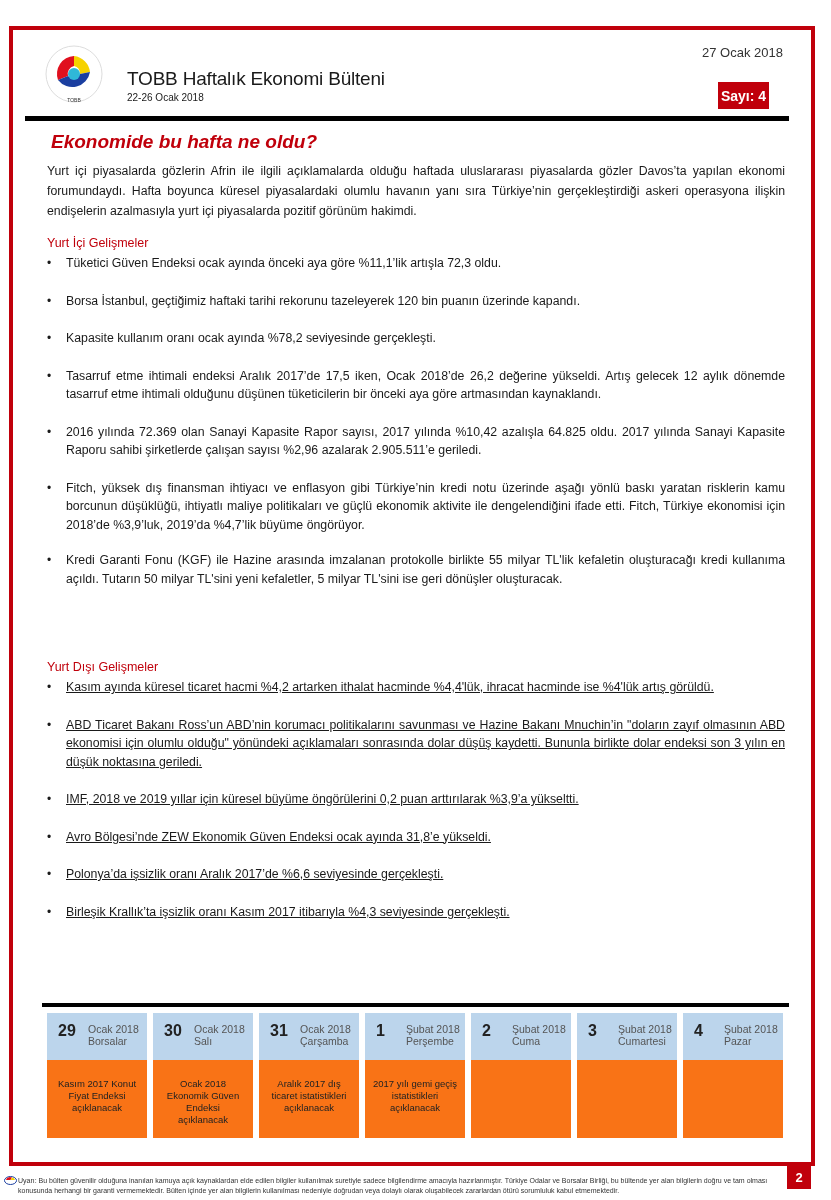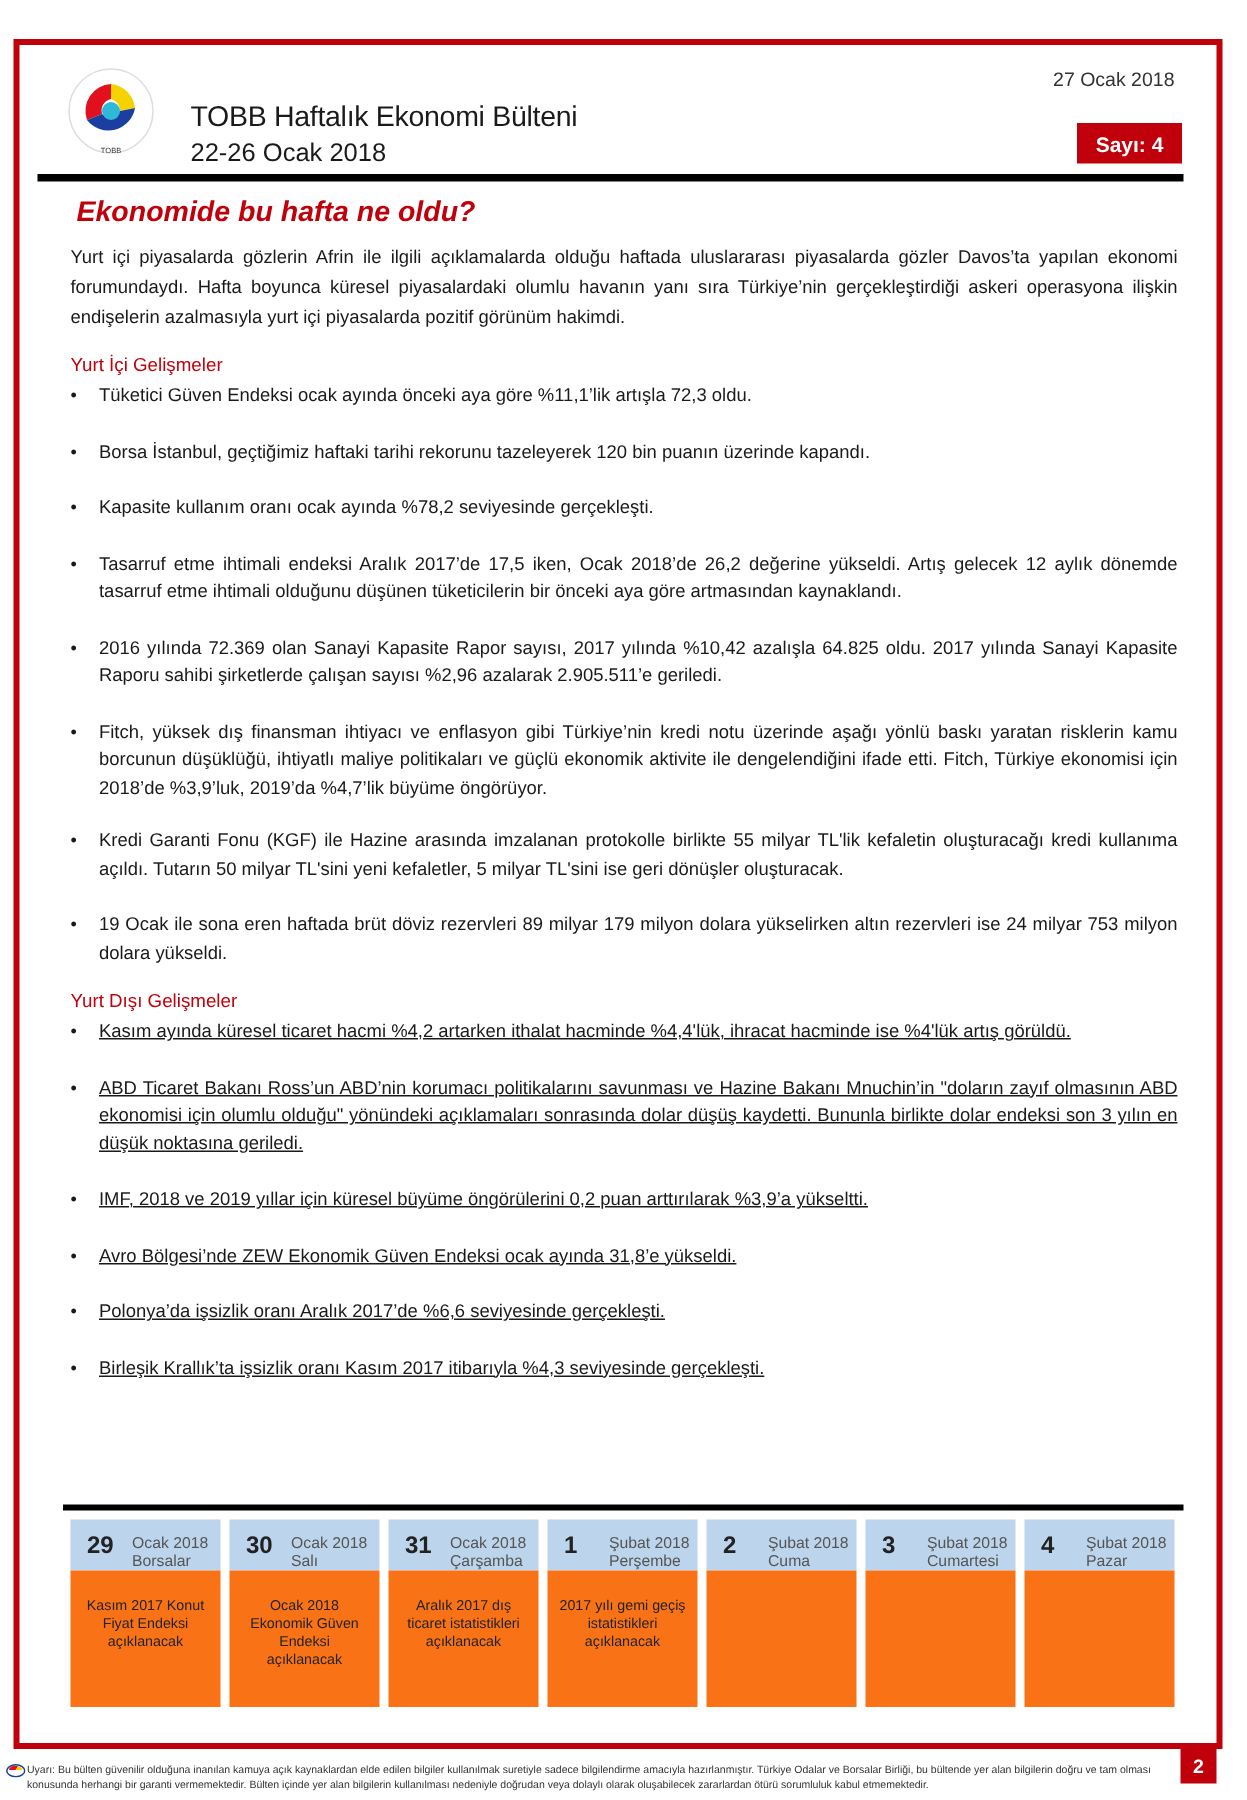--- a/index.html
+++ b/index.html
@@ -7,24 +7,24 @@
   body { position: relative; font-family: "Liberation Sans", "DejaVu Sans", sans-serif; color: #1a1a1a; }
 
   .frame {
     position: absolute; left: 9px; top: 26px; width: 806px; height: 1140px;
     border: 4px solid #c0000b;
   }
 
   
   .logo { position: absolute; left: 44px; top: 44px; width: 60px; height: 64px; }
   .title { position: absolute; left: 127px; top: 68px; font-size: 19px; color: #1a1a1a; letter-spacing: -0.2px; }
-  .subtitle { position: absolute; left: 127px; top: 92px; font-size: 17px; color: #1a1a1a; }
+  .subtitle { position: absolute; left: 127px; top: 92px; font-size: 10px; color: #1a1a1a; }
   .pub-date { position: absolute; right: 48px; top: 45px; font-size: 13px; color: #333; }
   .issue-badge {
-    position: absolute; left: 718px; top: 82px; width: 70px; height: 27px;
+    position: absolute; left: 718px; top: 82px; width: 51px; height: 27px;
     background: #c0000b; color: #fff; font-size: 14px; font-weight: bold;
     display: flex; align-items: center; justify-content: center;
   }
   .rule-top { position: absolute; left: 25px; top: 116px; width: 764px; height: 5px; background: #000; }
 
   
   .section-heading {
     position: absolute; left: 51px; top: 131px; font-size: 19px;
     font-style: italic; font-weight: bold; color: #c0000b;
   }
@@ -40,21 +40,21 @@
   }
   .bullets li::before {
     content: "•"; position: absolute; left: 0; top: 0; font-size: 12px;
   }
 
   .rule-bottom { position: absolute; left: 42px; top: 1003px; width: 747px; height: 4px; background: #000; }
 
   
   .calendar { position: absolute; left: 47px; top: 1013px; width: 743px; height: 125px; display: flex; gap: 6px; }
   .day { width: 100px; display: flex; flex-direction: column; }
-  .day-head { height: 34px; background: #bcd5ec; display: flex; align-items: flex-start; padding: 9px 0 0 11px; }
+  .day-head { height: 47px; background: #bcd5ec; display: flex; align-items: flex-start; padding: 9px 0 0 11px; }
   .day-num { font-size: 16px; font-weight: bold; color: #222; width: 30px; }
   .day-meta { font-size: 10.5px; color: #555; line-height: 12px; text-align: left; margin-top: 1px; }
   .day-body {
     flex: 1; background: #f97316; display: flex; align-items: flex-start; justify-content: center;
     padding-top: 18px; text-align: center; font-size: 9.5px; font-weight: normal; line-height: 12px; color: #222;
   }
   .day-body span { display: block; width: 84px; }
 
   
   .page-num {
@@ -91,21 +91,20 @@
 
 <div class="sub-heading" style="top:236px;">Yurt İçi Gelişmeler</div>
 <ul class="bullets" id="domestic-list" style="top:254px;">
     <li>Tüketici Güven Endeksi ocak ayında önceki aya göre %11,1’lik artışla 72,3 oldu.</li>
     <li style="margin-top: 19px;">Borsa İstanbul, geçtiğimiz haftaki tarihi rekorunu tazeleyerek 120 bin puanın üzerinde kapandı.</li>
     <li style="margin-top: 19px;">Kapasite kullanım oranı ocak ayında %78,2 seviyesinde gerçekleşti.</li>
     <li style="margin-top: 19px;">Tasarruf etme ihtimali endeksi Aralık 2017’de 17,5 iken, Ocak 2018’de 26,2 değerine yükseldi. Artış gelecek 12 aylık dönemde tasarruf etme ihtimali olduğunu düşünen tüketicilerin bir önceki aya göre artmasından kaynaklandı.</li>
     <li style="margin-top: 19px;">2016 yılında 72.369 olan Sanayi Kapasite Rapor sayısı, 2017 yılında  %10,42 azalışla 64.825 oldu. 2017 yılında Sanayi Kapasite Raporu sahibi şirketlerde çalışan sayısı %2,96 azalarak 2.905.511’e geriledi.</li>
     <li style="margin-top: 19px;">Fitch, yüksek dış finansman ihtiyacı ve enflasyon gibi Türkiye’nin kredi notu üzerinde aşağı yönlü baskı yaratan risklerin kamu borcunun düşüklüğü, ihtiyatlı maliye politikaları ve güçlü ekonomik aktivite ile dengelendiğini ifade etti.  Fitch, Türkiye ekonomisi için 2018’de %3,9’luk, 2019’da %4,7’lik büyüme öngörüyor.</li>
     <li style="margin-top: 17px;">Kredi Garanti Fonu (KGF) ile Hazine arasında imzalanan protokolle birlikte 55 milyar TL'lik kefaletin oluşturacağı kredi kullanıma açıldı. Tutarın 50 milyar TL'sini yeni kefaletler, 5 milyar TL'sini ise geri dönüşler oluşturacak.</li>
-    <li style="margin-top: 19px;">19 Ocak ile sona eren haftada brüt döviz rezervleri 89 milyar 179 milyon dolara yükselirken altın rezervleri ise 24 milyar 753 milyon dolara yükseldi.</li>
   </ul>
 
 <div class="sub-heading" style="top:660px;">Yurt Dışı Gelişmeler</div>
 <ul class="bullets" id="foreign-list" style="top:678px;text-decoration:underline;">
     <li>Kasım ayında küresel ticaret hacmi %4,2 artarken ithalat hacminde %4,4'lük, ihracat hacminde ise %4'lük artış görüldü.</li>
     <li style="margin-top: 19px;">ABD Ticaret Bakanı Ross’un ABD’nin korumacı politikalarını savunması ve Hazine Bakanı Mnuchin’in "doların zayıf olmasının ABD ekonomisi için olumlu olduğu" yönündeki açıklamaları sonrasında dolar düşüş kaydetti. Bununla birlikte dolar endeksi son 3 yılın en düşük noktasına geriledi.</li>
     <li style="margin-top: 19px;">IMF, 2018 ve 2019 yıllar için küresel büyüme öngörülerini  0,2 puan arttırılarak %3,9’a yükseltti.</li>
     <li style="margin-top: 19px;">Avro Bölgesi’nde ZEW Ekonomik Güven Endeksi ocak ayında 31,8’e yükseldi.</li>
     <li style="margin-top: 19px;">Polonya’da işsizlik oranı Aralık 2017’de %6,6 seviyesinde gerçekleşti.</li>
     <li style="margin-top: 19px;">Birleşik Krallık’ta işsizlik oranı Kasım 2017 itibarıyla %4,3 seviyesinde gerçekleşti.</li>

